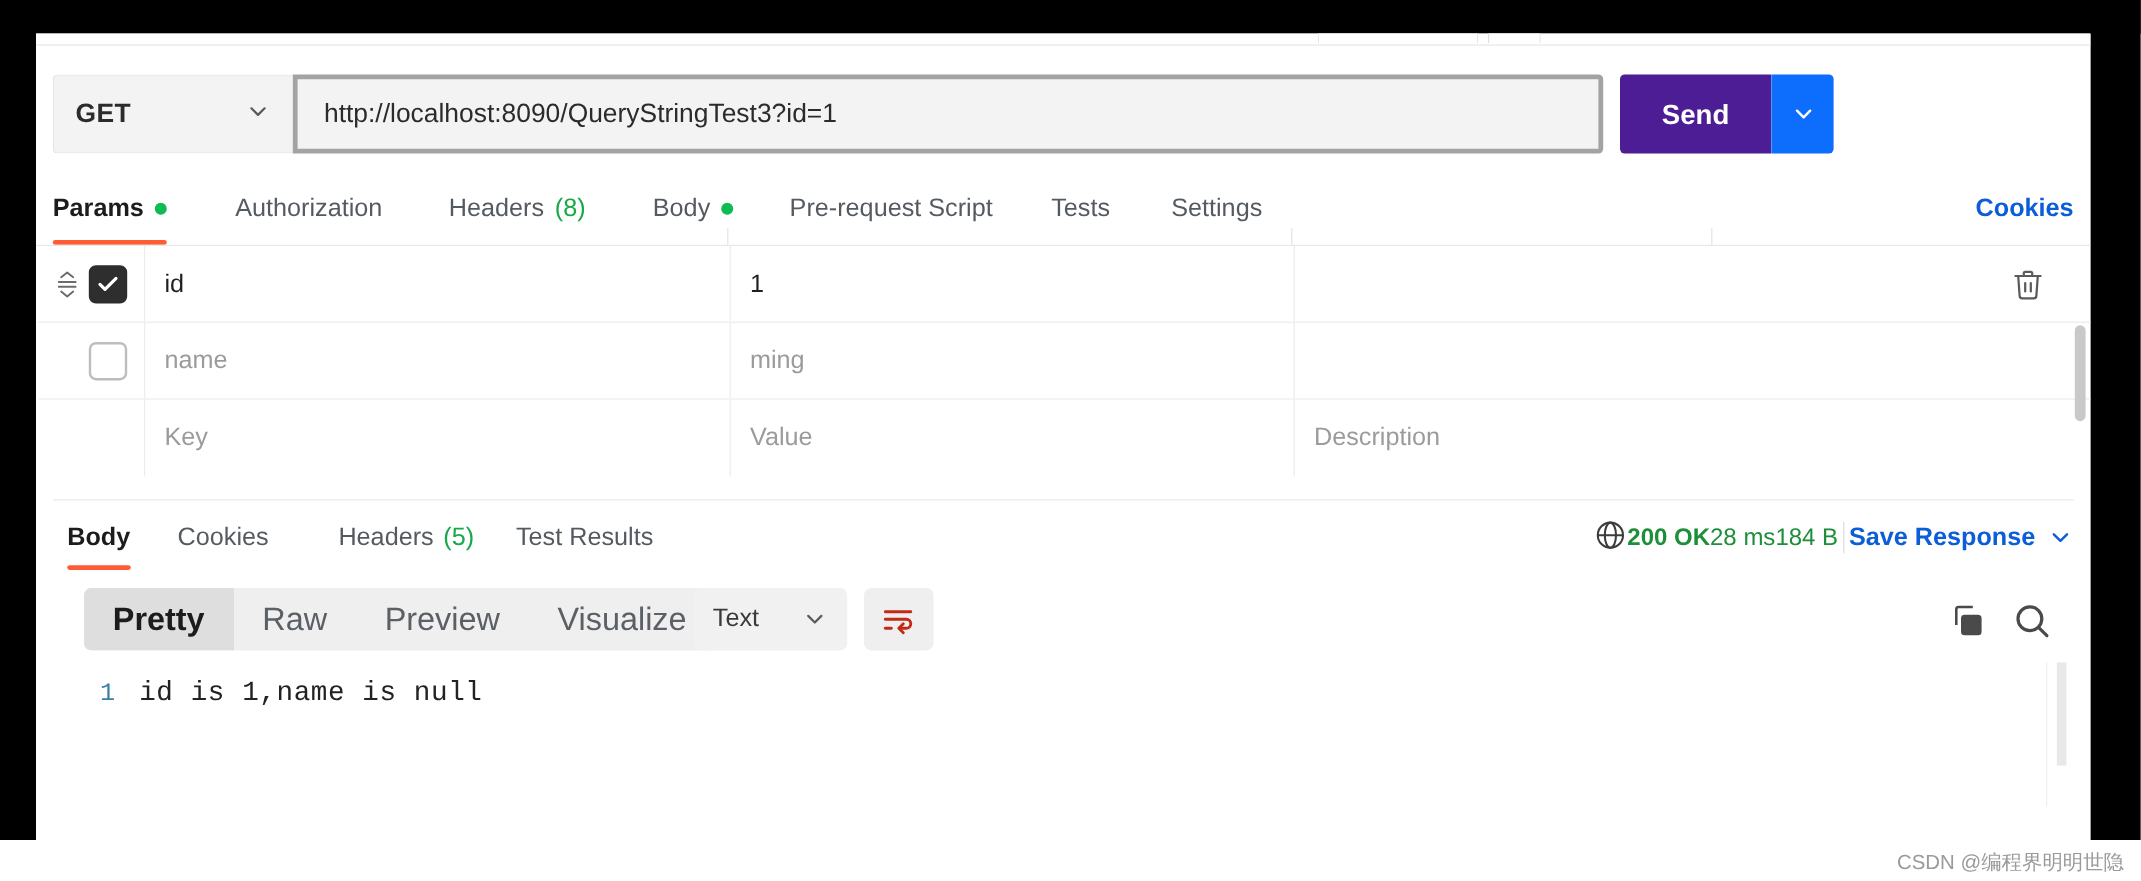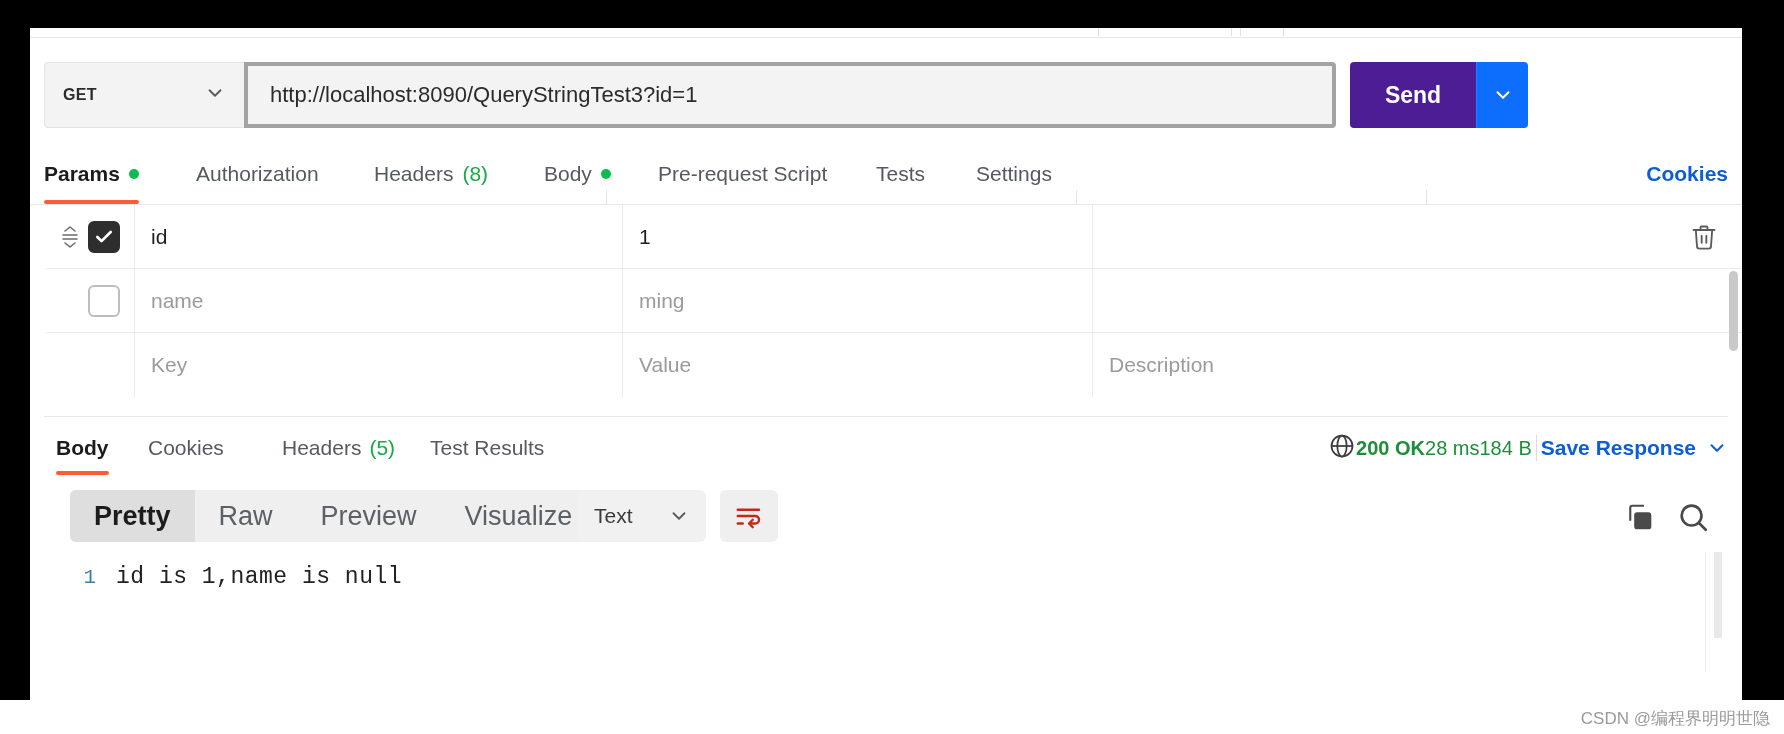--- a/index.html
+++ b/index.html
@@ -43,21 +43,21 @@
 
   
   .urlbar { position:absolute; left:14px; top:34px; width:1684px; height:66px; }
   .method-box {
     position:absolute; left:0; top:0; width:200px; height:66px;
     background:#f3f3f3; border:1px solid #e4e4e4; border-right:none;
     border-radius:4px 0 0 4px;
     display:flex; align-items:center; padding:0 18px;
     cursor:pointer;
   }
-  .method-label { font-size:16px; color:#2b2b2b; font-weight:600; letter-spacing:.3px; }
+  .method-label { font-size:22px; color:#2b2b2b; font-weight:600; letter-spacing:.3px; }
   .method-caret { margin-left:auto; }
   .url-input-box {
     position:absolute; left:200px; top:0; width:1092px; height:66px;
     background:#f3f3f3; border:4px solid #a3a3a3; border-radius:0 4px 4px 0;
     display:flex; align-items:center; padding:0 22px;
     cursor:text;
   }
   .url-text { font-size:22px; color:#2b2b2b; }
   .send-btn {
     position:absolute; left:1306px; top:0; width:126px; height:66px;
@@ -95,21 +95,21 @@
     position:absolute; right:0; top:0; height:56px;
     display:flex; align-items:center;
     font-size:21px; color:#0b5ed7; font-weight:600; cursor:pointer;
   }
 
   
   .params-wrap {
     position:absolute; left:0; top:176px; width:1712px; height:212px;
     border-top:1px solid #e8e8e8;
   }
-  .ptable { position:absolute; left:16px; top:0; width:1712px; }
+  .ptable { position:absolute; left:2px; top:0; width:1712px; }
   .prow {
     position:relative; width:1712px; height:64px;
     border-bottom:1px solid #ececec;
     display:flex; align-items:stretch;
   }
   .prow:last-child { border-bottom:none; }
   .c-handle {
     width:88px; flex:0 0 88px; position:relative;
     display:flex; align-items:center; gap:6px; padding-left:12px;
   }

